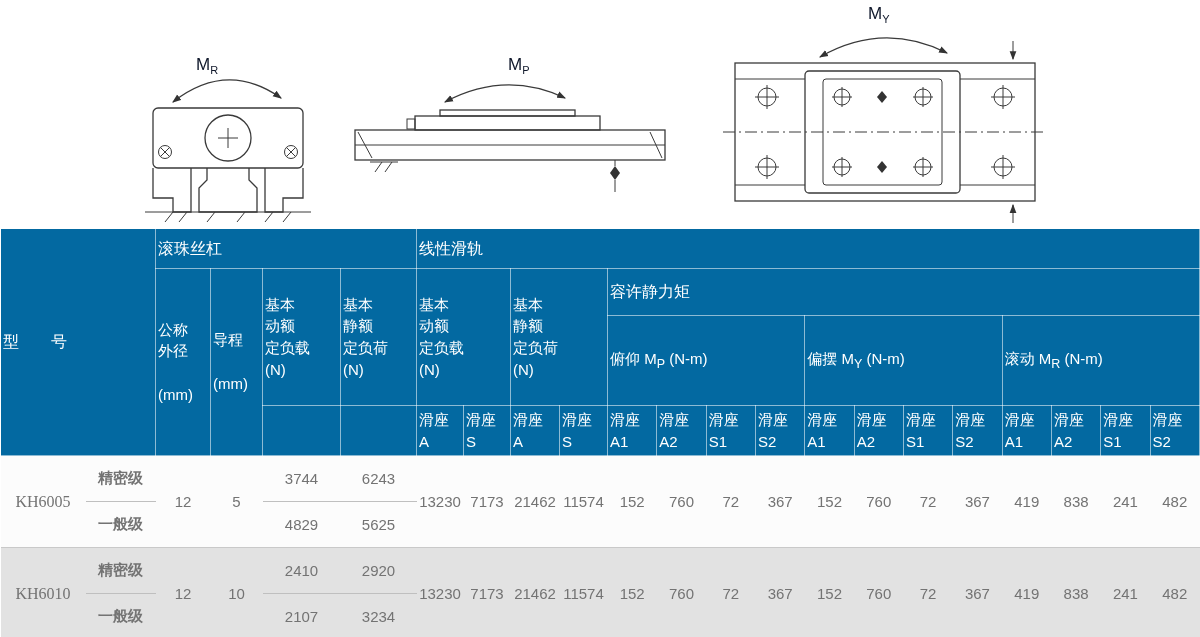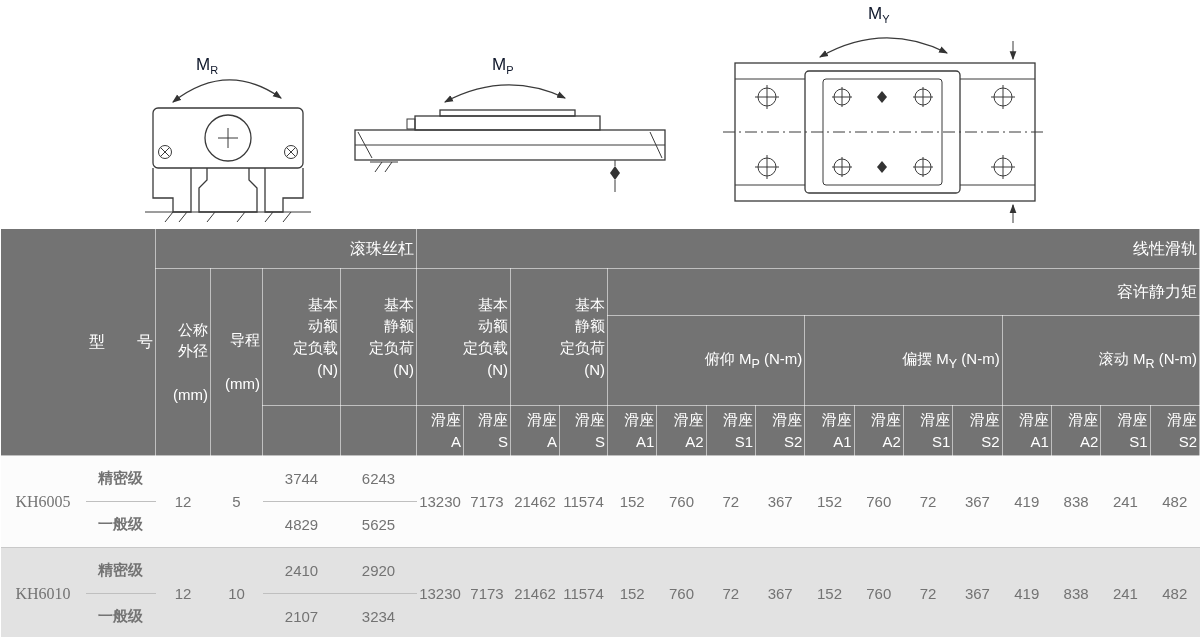--- a/index.html
+++ b/index.html
@@ -13,23 +13,23 @@
   .diagram-area svg{position:absolute;}
   .shape{stroke:#3a3a3a;stroke-width:1.3;fill:none;}
   .thin{stroke:#3a3a3a;stroke-width:1;fill:none;}
   .fillmark{fill:#333;stroke:none;}
   .mask{fill:#fff;stroke:#3a3a3a;stroke-width:1.3;}
   .m-label{position:absolute;font-size:17px;color:#0f172a;}
   .m-label sub{font-size:11px;}
   
   table{width:1200px;border-collapse:collapse;table-layout:fixed;}
   th{
-    background:#737373;color:#fff;font-weight:400;font-size:15px;
+    background:#0369a1;color:#fff;font-weight:400;font-size:15px;
     border:1px solid rgba(255,255,255,0.55);
-    text-align:right;vertical-align:middle;padding:0 2px;line-height:1.45;
+    text-align:left;vertical-align:middle;padding:0 2px;line-height:1.45;
   }
   th.group{font-size:16px;}
   th.pre{white-space:pre-line;}
   td{
     text-align:center;vertical-align:middle;font-size:15px;color:#737373;
     padding:0 2px;background:#fcfcfc;
   }
   tr.alt td{background:#e2e2e2;}
   td.grade{font-weight:700;}
   td.model{font-size:16px;font-family:Liberation Serif, serif;}
@@ -95,21 +95,21 @@
       <line class="thin" x1="18" y1="82" x2="32" y2="108"></line>
       <line class="thin" x1="310" y1="82" x2="322" y2="108"></line>
       <line class="thin" x1="30" y1="112" x2="58" y2="112"></line>
       <line class="thin" x1="42" y1="112" x2="35" y2="122"></line>
       <line class="thin" x1="52" y1="112" x2="45" y2="122"></line>
       <line class="thin" x1="275" y1="110" x2="275" y2="116"></line>
       <polygon class="fillmark" points="275,116 280,123 275,130 270,123"></polygon>
       <line class="thin" x1="275" y1="130" x2="275" y2="142"></line>
     </g>
   </svg>
-  <div class="m-label" style="left:492px;top:55px"><span>M</span><sub>P</sub></div>
+  <div class="m-label" style="left:508px;top:55px"><span>M</span><sub>P</sub></div>
 
   <svg style="left:715px;top:5px" width="335" height="220" viewBox="0 0 335 220">
     <defs>
       <marker id="ah3" markerWidth="9" markerHeight="8" refX="7" refY="3" orient="auto-start-reverse" markerUnits="userSpaceOnUse" viewBox="0 0 8 6">
         <path d="M0,0 L8,3 L0,6 Z" fill="#333"></path>
       </marker>
     </defs>
     <g>
       <path class="shape" d="M 105 52 Q 168 16 232 48" marker-start="url(#ah3)" marker-end="url(#ah3)"></path>
     </g>

